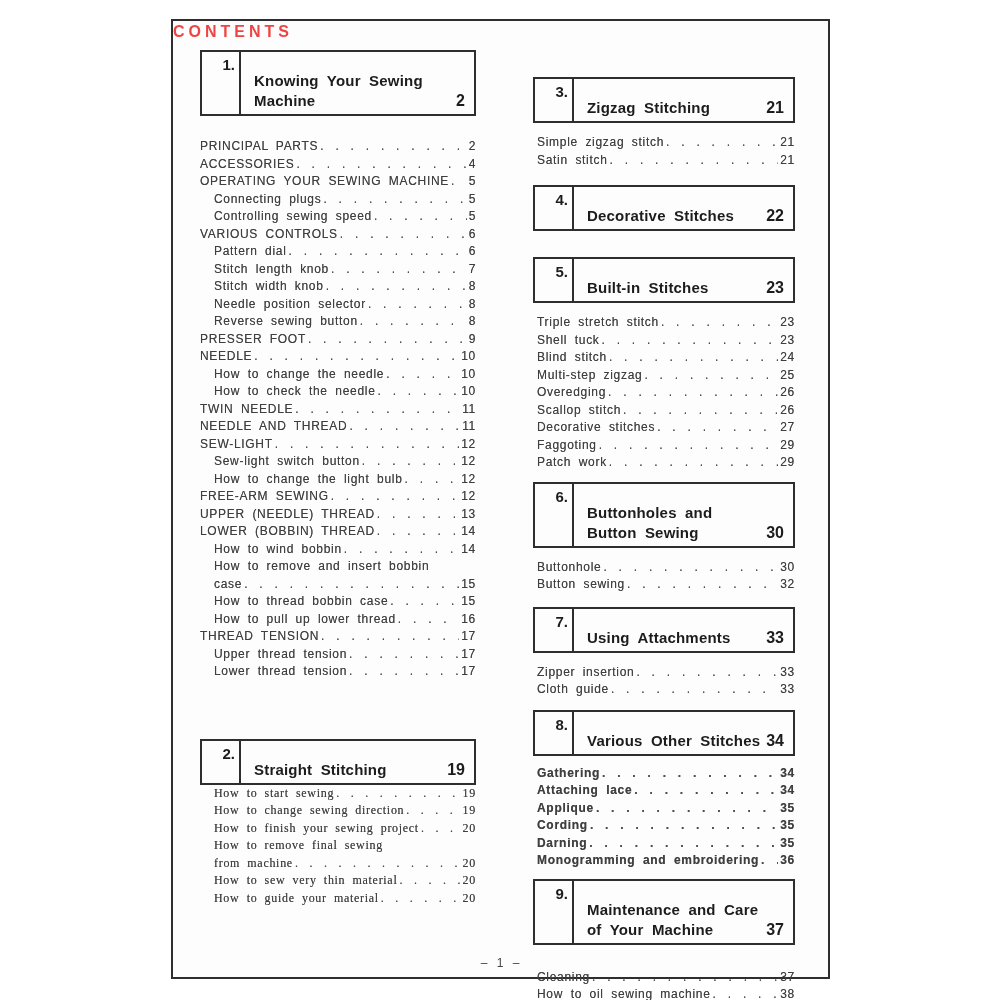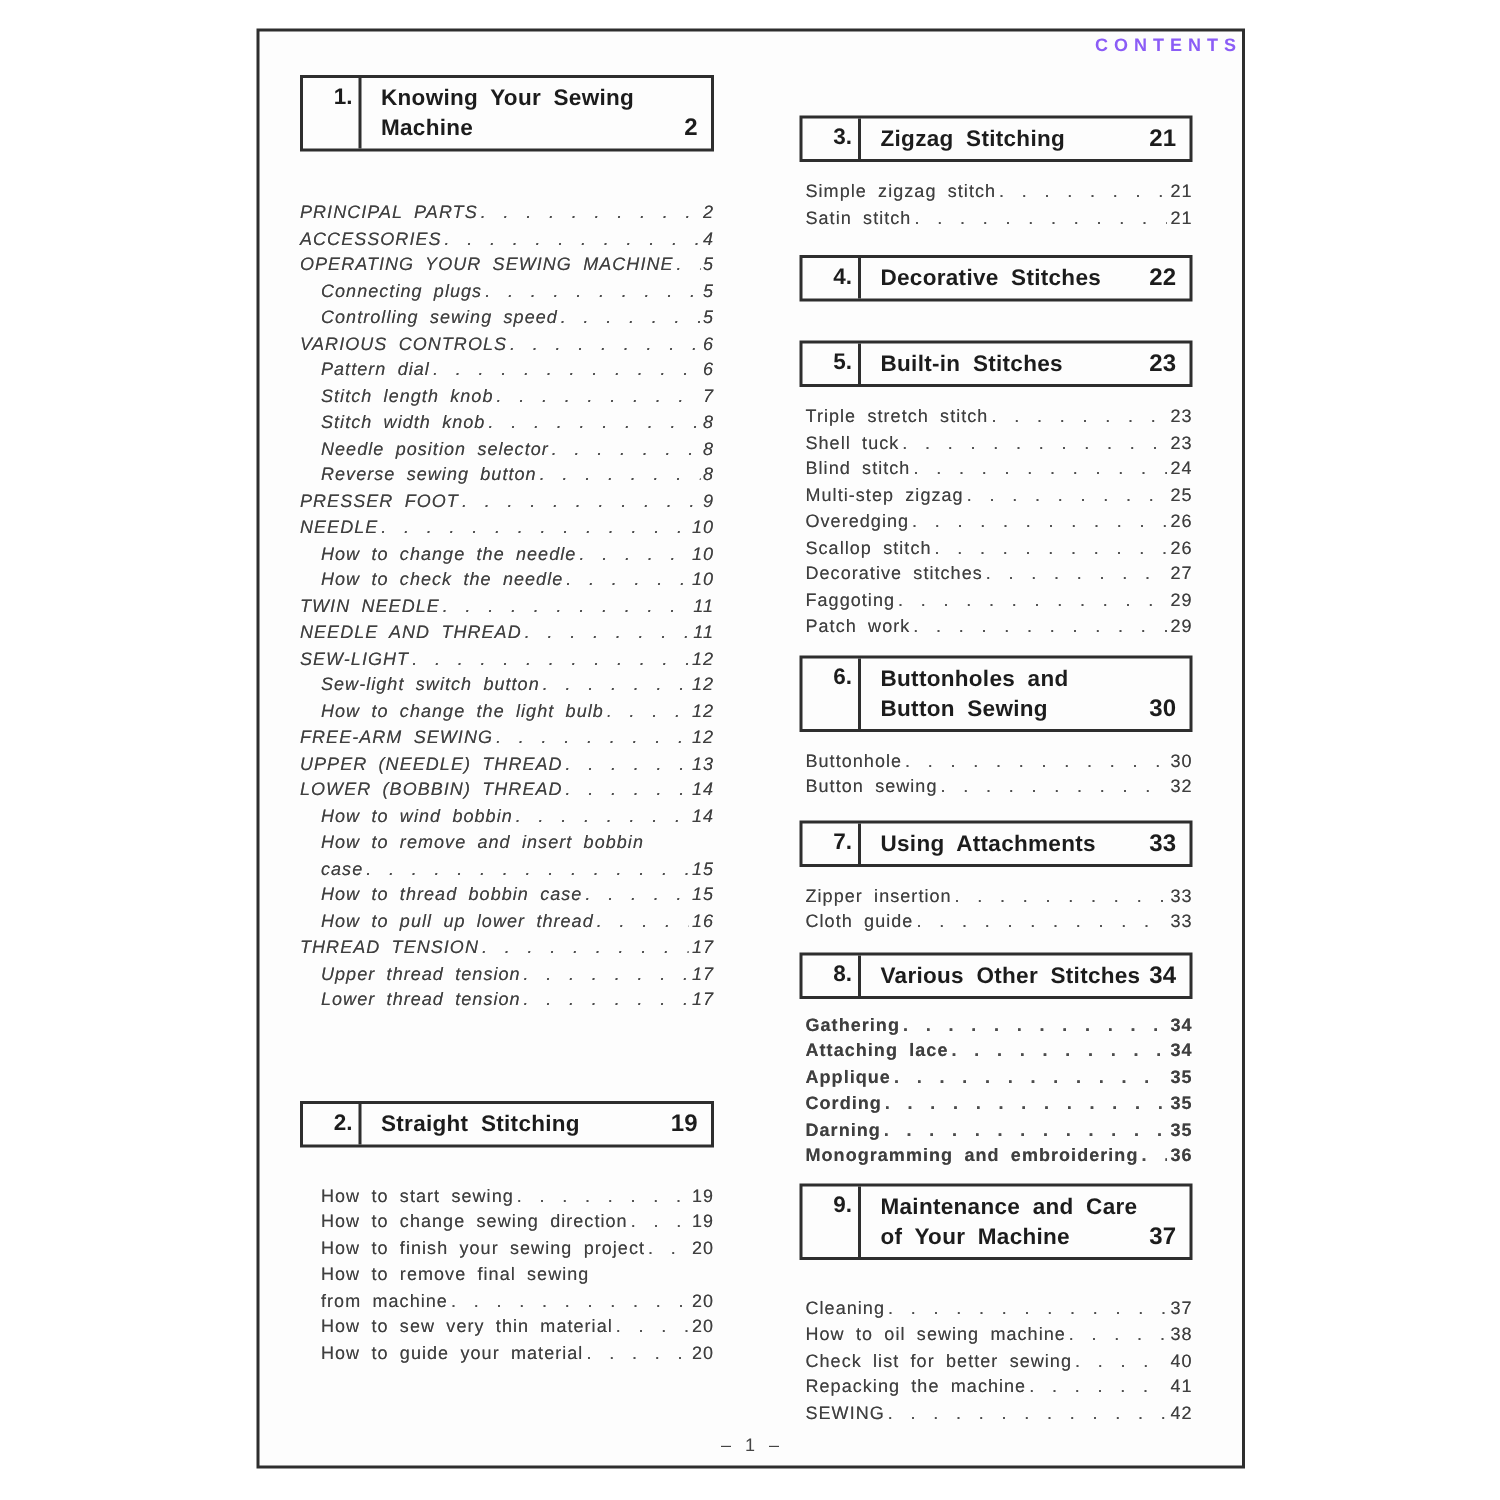--- a/index.html
+++ b/index.html
@@ -8,39 +8,39 @@
     background:#ffffff;
     font-family:"Liberation Sans", sans-serif;
     color:#3f3f3f;
     -webkit-font-smoothing:antialiased;
   }
   .frame{
     position:absolute;left:171px;top:19px;width:655px;height:956px;
     border:2px solid #2e2e2e;background:#fdfdfd;
   }
   .heading{
-    position:absolute;top:2px;left:0;right:0;text-align:right;
-    font-size:12px;font-weight:bold;letter-spacing:4px;color:#8b5cf6;
+    position:absolute;top:2px;left:0;right:0;text-align:left;
+    font-size:16px;font-weight:bold;letter-spacing:4px;color:#ef4444;
   }
   .col{position:absolute;top:0;}
   .col-left{left:27px;width:276px;}
   .col-right{left:360px;width:262px;}
 
   
   .secbox{
     position:relative;display:flex;align-items:stretch;
     border:2px solid #2e2e2e;background:#fdfdfd;color:#1c1c1c;
   }
   .secnum{
     flex:0 0 33px;width:33px;border-right:2px solid #2e2e2e;
     text-align:right;padding:3px 4px 3px 0;
     font-weight:bold;font-size:15px;line-height:20px;
   }
   .sectitle{
-    flex:1;padding:4px 30px 3px 13px;
+    flex:1;padding:19px 30px 3px 13px;
     font-weight:bold;font-size:15px;line-height:20px;
     letter-spacing:0.2px;word-spacing:4px;white-space:nowrap;
   }
   .secpg{
     position:absolute;right:9px;bottom:3px;
     font-weight:bold;font-size:16px;line-height:20px;
   }
 
   
   .entries{display:block;}
@@ -54,23 +54,23 @@
   .entry .lbl{white-space:nowrap;}
   .entry .dots{
     flex:1;overflow:hidden;white-space:nowrap;
     letter-spacing:2.5px;margin:0 2px;color:#4c4c4c;
   }
   .entry .pgn{white-space:nowrap;}
   .entry.ind{padding-left:14px;}
 
   
   .col-left > .section:nth-child(1){margin-top:29px;}
-  .col-left > .section:nth-child(1) .entries{margin-top:32px;font-style:italic;}
+  .col-left > .section:nth-child(1) .entries{margin-top:22px;}
   .col-left > .section:nth-child(2){margin-top:58px;}
-  .col-left > .section:nth-child(2) .entries{margin-top:24px;}
+  .col-left > .section:nth-child(2) .entries{font-family:Liberation Serif, serif;}
 
   .col-right .entries{margin-top:11px;padding-left:4px;}
   .col-right > .section:nth-child(1){margin-top:56px;}
   .col-right > .section:nth-child(1) .entries{}
   .col-right > .section:nth-child(2){margin-top:16px;}
   .col-right > .section:nth-child(3){margin-top:26px;}
   .col-right > .section:nth-child(4){margin-top:10px;}
   .col-right > .section:nth-child(5){margin-top:13px;}
   .col-right > .section:nth-child(6){margin-top:11px;}
   .col-right > .section:nth-child(6) .entries{margin-top:9px;font-weight:bold;}

